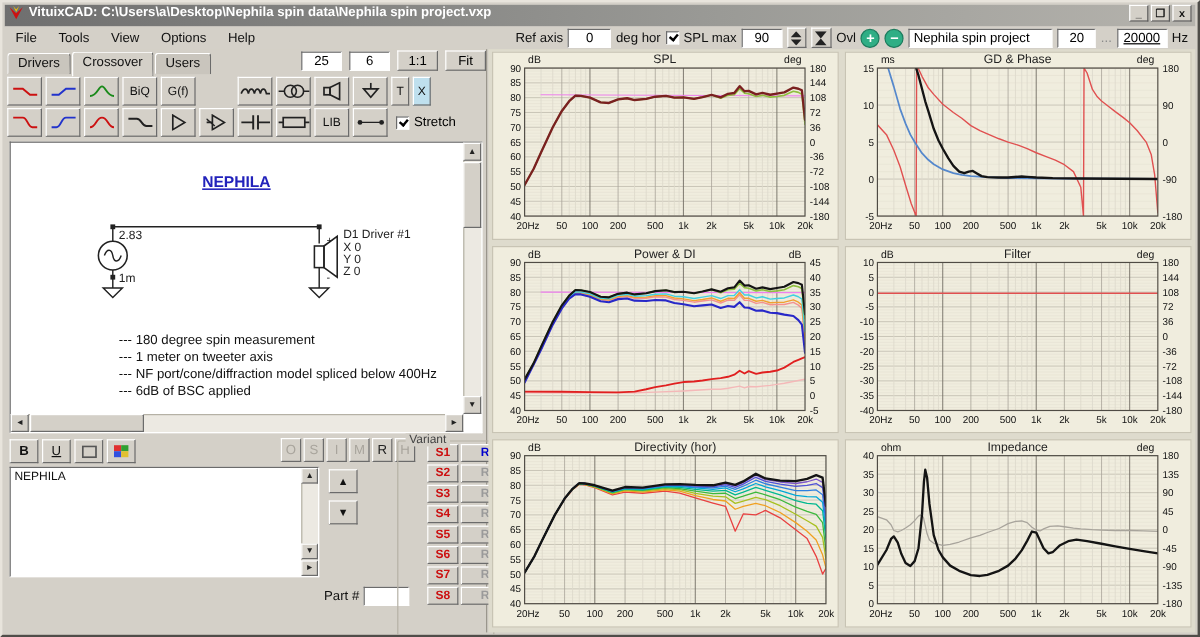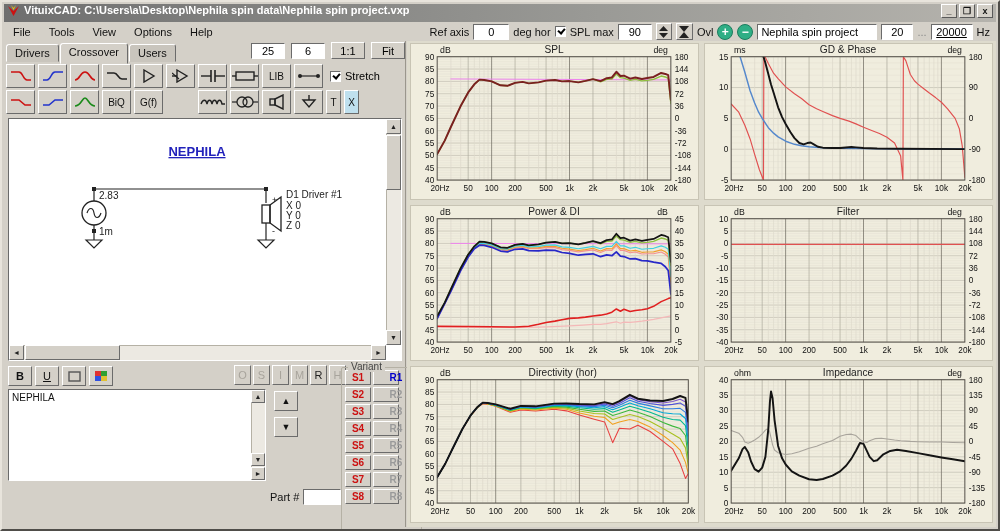--- a/index.html
+++ b/index.html
@@ -63,25 +63,25 @@
     border:1px solid;border-color:#6b6b6b #fff #fff #6b6b6b;font-size:10px;padding:2px 3px;color:#111;}
   .updown{position:absolute;left:270px;top:350px;display:flex;flex-direction:column;gap:6px;}
   .updown .fbtn{width:24px;height:20px;font-size:9px;}
   .grp{position:absolute;border:1px solid #b5b1a5;border-radius:2px;font-size:10px;color:#8a8a8a;}
   .grp .legend{position:absolute;top:-7px;left:6px;background:#d4d0c8;padding:0 3px;}
   .snapgrp{left:293px;top:352px;width:42px;height:88px;}
   .radio{display:flex;align-items:center;gap:4px;margin:6px 0 0 5px;}
   .rdot{width:10px;height:10px;border-radius:50%;background:#fff;border:1px solid #8a867c;position:relative;display:inline-block;}
   .rdot.sel:after{content:"";position:absolute;left:2px;top:2px;width:4px;height:4px;border-radius:50%;background:#444;}
   .partrow{position:absolute;left:266px;top:448px;display:flex;align-items:center;gap:4px;font-size:11px;color:#111;}
-  .vargrp{left:337px;top:326px;width:81px;height:164px;color:#444;}
+  .vargrp{left:327px;top:326px;width:81px;height:164px;color:#444;}
   .varbtn{width:26px;height:15px;background:#d4d0c8;border:1px solid;border-color:#fff #6b6b6b #6b6b6b #fff;
     font-size:10px;font-weight:bold;display:flex;align-items:center;justify-content:center;}
   .varrow{display:flex;gap:2px;margin:2px 0 0 3px;}
-  .varbtn.s{color:#cc1111;}
+  .varbtn.s{color:#cc1111;margin-left:21px;}
   .varbtn.r{color:#9a9a9a;padding-left:20px;}
   .varbtn.r.active{color:#0000cc;}
   
   .charts{position:absolute;left:405px;top:39px;right:2px;bottom:2px;background:#dedbcd;
     display:grid;grid-template-columns:1fr 1fr;grid-template-rows:1fr 1fr 1fr;gap:5px;padding:2px 3px 4px 3px;}
   .chart-panel{background:#f0edde;border:1px solid #c8c4b4;position:relative;}
   .chart-panel svg{width:100%;height:100%;display:block;}
 </style>
 </head>
 <body>
@@ -145,20 +145,67 @@
         <input class="tfield" value="6" style="">
         <span class="mini3d">1:1</span>
         <span class="mini3d">Fit</span>
       </div>
     </div>
 
     <div class="toolbox">
       <div class="toolrow">
         <span class="tool">
             <svg width="22" height="14" viewBox="0 0 22 14">
+              <path d="M1,5 H9 L15,10 H21" stroke="#cc1111" stroke-width="1.6" fill="none"></path>
+            </svg>
+          </span>
+        <span class="tool">
+            <svg width="22" height="14" viewBox="0 0 22 14">
+              <path d="M1,10 H7 L13,5 H21" stroke="#2233cc" stroke-width="1.6" fill="none"></path>
+            </svg>
+          </span>
+        <span class="tool">
+            <svg width="22" height="14" viewBox="0 0 22 14">
+              <path d="M1,11 C7,11 8,3 11,3 C14,3 15,11 21,11" stroke="#1a8a1a" stroke-width="1.6" fill="none"></path>
+            </svg>
+          </span>
+        <span class="tool">BiQ</span>
+        <span class="tool">G(f)</span>
+        <span class="spacer29"></span>
+        <span class="tool">
+            <svg width="26" height="12" viewBox="0 0 26 12">
+              <path d="M1,8 C3,3 6,3 7,8 C8,3 11,3 12,8 C13,3 16,3 17,8 C18,3 21,3 22,8 H25" stroke="#222" stroke-width="1.4" fill="none"></path>
+            </svg>
+          </span>
+        <span class="tool">
+            <svg width="26" height="14" viewBox="0 0 26 14">
+              <line x1="0" y1="7" x2="5" y2="7" stroke="#222" stroke-width="1.2"></line>
+              <circle cx="10" cy="7" r="5" fill="none" stroke="#222" stroke-width="1.3"></circle>
+              <circle cx="16" cy="7" r="5" fill="none" stroke="#222" stroke-width="1.3"></circle>
+              <line x1="21" y1="7" x2="26" y2="7" stroke="#222" stroke-width="1.2"></line>
+            </svg>
+          </span>
+        <span class="tool">
+            <svg width="18" height="16" viewBox="0 0 18 16">
+              <rect x="2" y="5" width="5" height="6" fill="none" stroke="#222" stroke-width="1.4"></rect>
+              <polygon points="7,5 15,1 15,15 7,11" fill="none" stroke="#222" stroke-width="1.4"></polygon>
+            </svg>
+          </span>
+        <span class="tool">
+            <svg width="16" height="14" viewBox="0 0 16 14">
+              <line x1="8" y1="0" x2="8" y2="5" stroke="#222" stroke-width="1.4"></line>
+              <polygon points="2,5 14,5 8,12" fill="none" stroke="#222" stroke-width="1.4"></polygon>
+            </svg>
+          </span>
+        <span class="tool small">T</span>
+        <span class="tool small activeX">X</span>
+      </div>
+      <div class="toolrow">
+        <span class="tool">
+            <svg width="22" height="14" viewBox="0 0 22 14">
               <path d="M1,3 H9 C13,3 13,11 17,11 H21" stroke="#cc1111" stroke-width="1.6" fill="none"></path>
             </svg>
           </span>
         <span class="tool">
             <svg width="22" height="14" viewBox="0 0 22 14">
               <path d="M1,11 H5 C9,11 9,3 13,3 H21" stroke="#2233cc" stroke-width="1.6" fill="none"></path>
             </svg>
           </span>
         <span class="tool">
             <svg width="22" height="14" viewBox="0 0 22 14">
@@ -202,67 +249,20 @@
             <svg width="24" height="8" viewBox="0 0 24 8">
               <line x1="2" y1="4" x2="22" y2="4" stroke="#222" stroke-width="1.2"></line>
               <circle cx="3" cy="4" r="2" fill="#222"></circle>
               <circle cx="21" cy="4" r="2" fill="#222"></circle>
             </svg>
           </span>
         <span class="stretch">
           <span class="chk on"></span>
           <span>Stretch</span>
         </span>
-      </div>
-      <div class="toolrow">
-        <span class="tool">
-            <svg width="22" height="14" viewBox="0 0 22 14">
-              <path d="M1,5 H9 L15,10 H21" stroke="#cc1111" stroke-width="1.6" fill="none"></path>
-            </svg>
-          </span>
-        <span class="tool">
-            <svg width="22" height="14" viewBox="0 0 22 14">
-              <path d="M1,10 H7 L13,5 H21" stroke="#2233cc" stroke-width="1.6" fill="none"></path>
-            </svg>
-          </span>
-        <span class="tool">
-            <svg width="22" height="14" viewBox="0 0 22 14">
-              <path d="M1,11 C7,11 8,3 11,3 C14,3 15,11 21,11" stroke="#1a8a1a" stroke-width="1.6" fill="none"></path>
-            </svg>
-          </span>
-        <span class="tool">BiQ</span>
-        <span class="tool">G(f)</span>
-        <span class="spacer29"></span>
-        <span class="tool">
-            <svg width="26" height="12" viewBox="0 0 26 12">
-              <path d="M1,8 C3,3 6,3 7,8 C8,3 11,3 12,8 C13,3 16,3 17,8 C18,3 21,3 22,8 H25" stroke="#222" stroke-width="1.4" fill="none"></path>
-            </svg>
-          </span>
-        <span class="tool">
-            <svg width="26" height="14" viewBox="0 0 26 14">
-              <line x1="0" y1="7" x2="5" y2="7" stroke="#222" stroke-width="1.2"></line>
-              <circle cx="10" cy="7" r="5" fill="none" stroke="#222" stroke-width="1.3"></circle>
-              <circle cx="16" cy="7" r="5" fill="none" stroke="#222" stroke-width="1.3"></circle>
-              <line x1="21" y1="7" x2="26" y2="7" stroke="#222" stroke-width="1.2"></line>
-            </svg>
-          </span>
-        <span class="tool">
-            <svg width="18" height="16" viewBox="0 0 18 16">
-              <rect x="2" y="5" width="5" height="6" fill="none" stroke="#222" stroke-width="1.4"></rect>
-              <polygon points="7,5 15,1 15,15 7,11" fill="none" stroke="#222" stroke-width="1.4"></polygon>
-            </svg>
-          </span>
-        <span class="tool">
-            <svg width="16" height="14" viewBox="0 0 16 14">
-              <line x1="8" y1="0" x2="8" y2="5" stroke="#222" stroke-width="1.4"></line>
-              <polygon points="2,5 14,5 8,12" fill="none" stroke="#222" stroke-width="1.4"></polygon>
-            </svg>
-          </span>
-        <span class="tool small">T</span>
-        <span class="tool small activeX">X</span>
       </div>
     </div>
 
     <div class="canvas">
       <svg class="schem" width="377" height="150" viewBox="0 0 377 150">
         <text x="188" y="37" text-anchor="middle" font-size="13" font-weight="bold" fill="#2222bb" text-decoration="underline">NEPHILA</text>
 
         <line x1="85" y1="70" x2="257" y2="70" stroke="#222" stroke-width="1.2"></line>
         <line x1="85" y1="70" x2="85" y2="82" stroke="#222" stroke-width="1.2"></line>
         <line x1="257" y1="70" x2="257" y2="84" stroke="#222" stroke-width="1.2"></line>
@@ -281,20 +281,26 @@
         <polygon points="261,86 272,78 272,112 261,104" fill="none" stroke="#222" stroke-width="1.3"></polygon>
         <text x="263" y="84" font-size="9" fill="#222">+</text>
         <text x="263" y="115" font-size="9" fill="#222">-</text>
         <line x1="257" y1="104" x2="257" y2="121" stroke="#222" stroke-width="1.2"></line>
         <polygon points="249,121 265,121 257,129" fill="none" stroke="#222" stroke-width="1.2"></polygon>
         <text x="277" y="79" font-size="10" fill="#222">D1 Driver #1</text>
         <text x="277" y="90" font-size="10" fill="#222">X 0</text>
         <text x="277" y="100" font-size="10" fill="#222">Y 0</text>
         <text x="277" y="110" font-size="10" fill="#222">Z 0</text>
       </svg>
+      <div class="notes">
+        <div>--- 180 degree spin measurement</div>
+        <div>--- 1 meter on tweeter axis</div>
+        <div>--- NF port/cone/diffraction model spliced below 400Hz</div>
+        <div>--- 6dB of BSC applied</div>
+      </div>
       <div class="vscroll">
         <div class="sbtn" style="top:0;right:0">▲</div>
         <div class="sthumb" style="top:16px;right:0;width:15px;height:55px"></div>
         <div class="sbtn" style="bottom:0;right:0">▼</div>
       </div>
       <div class="hscroll">
         <div class="sbtn" style="left:0;bottom:0">◄</div>
         <div class="sthumb" style="left:16px;bottom:0;width:95px;height:15px"></div>
         <div class="sbtn" style="right:0;bottom:0">►</div>
       </div>

